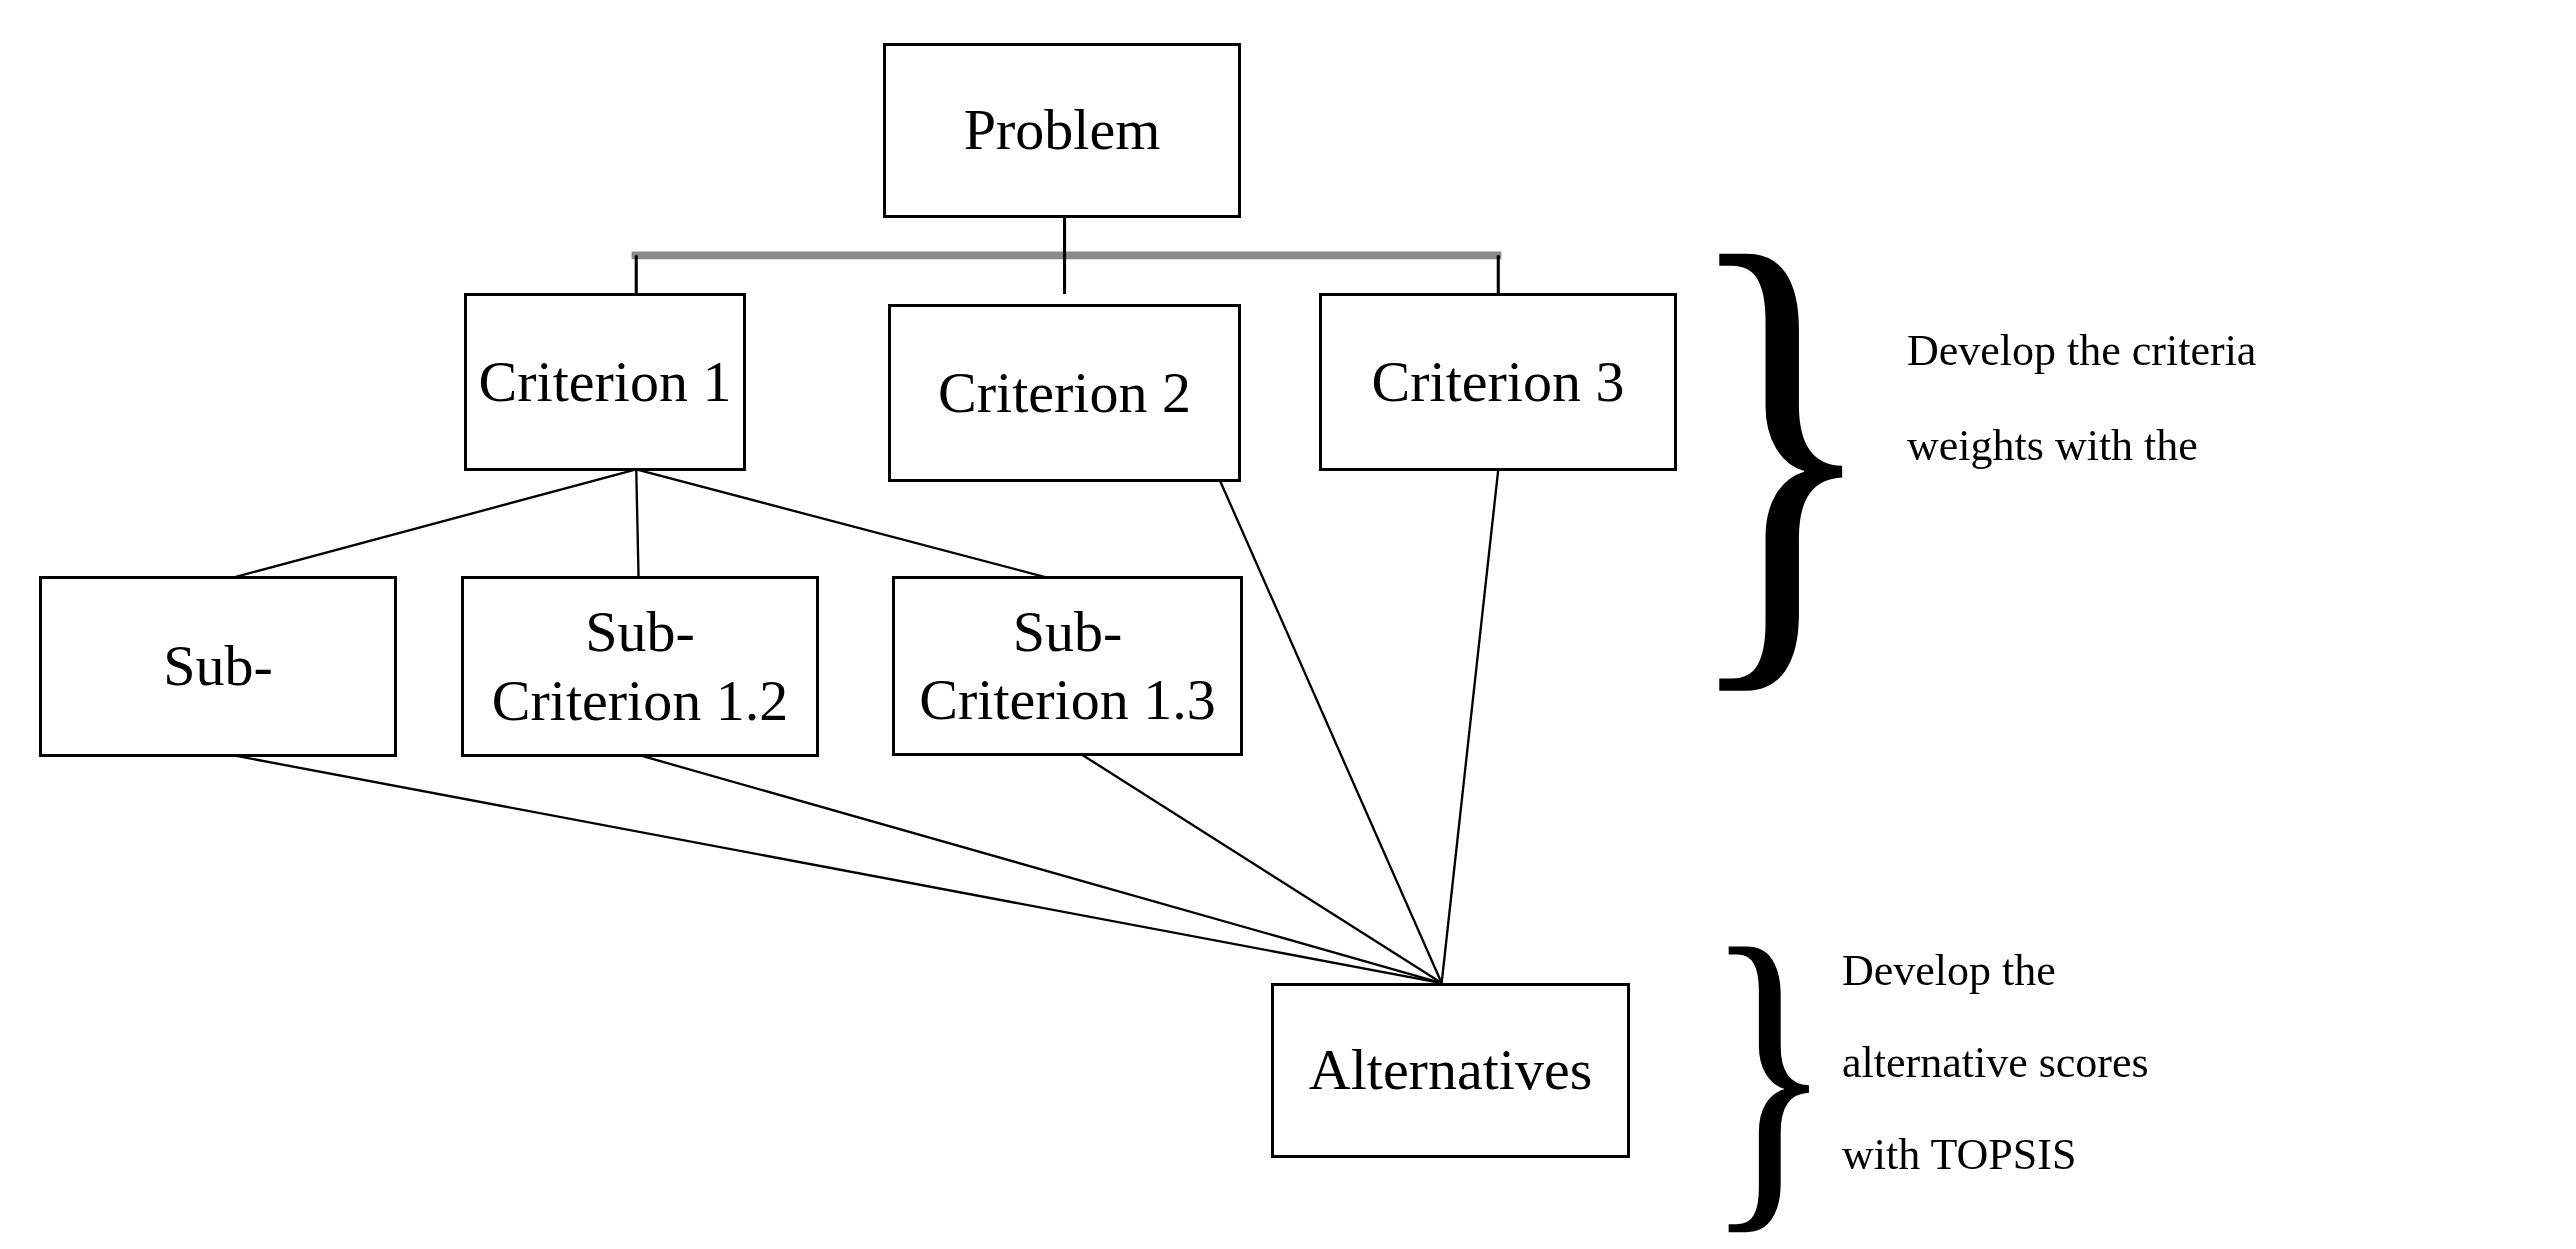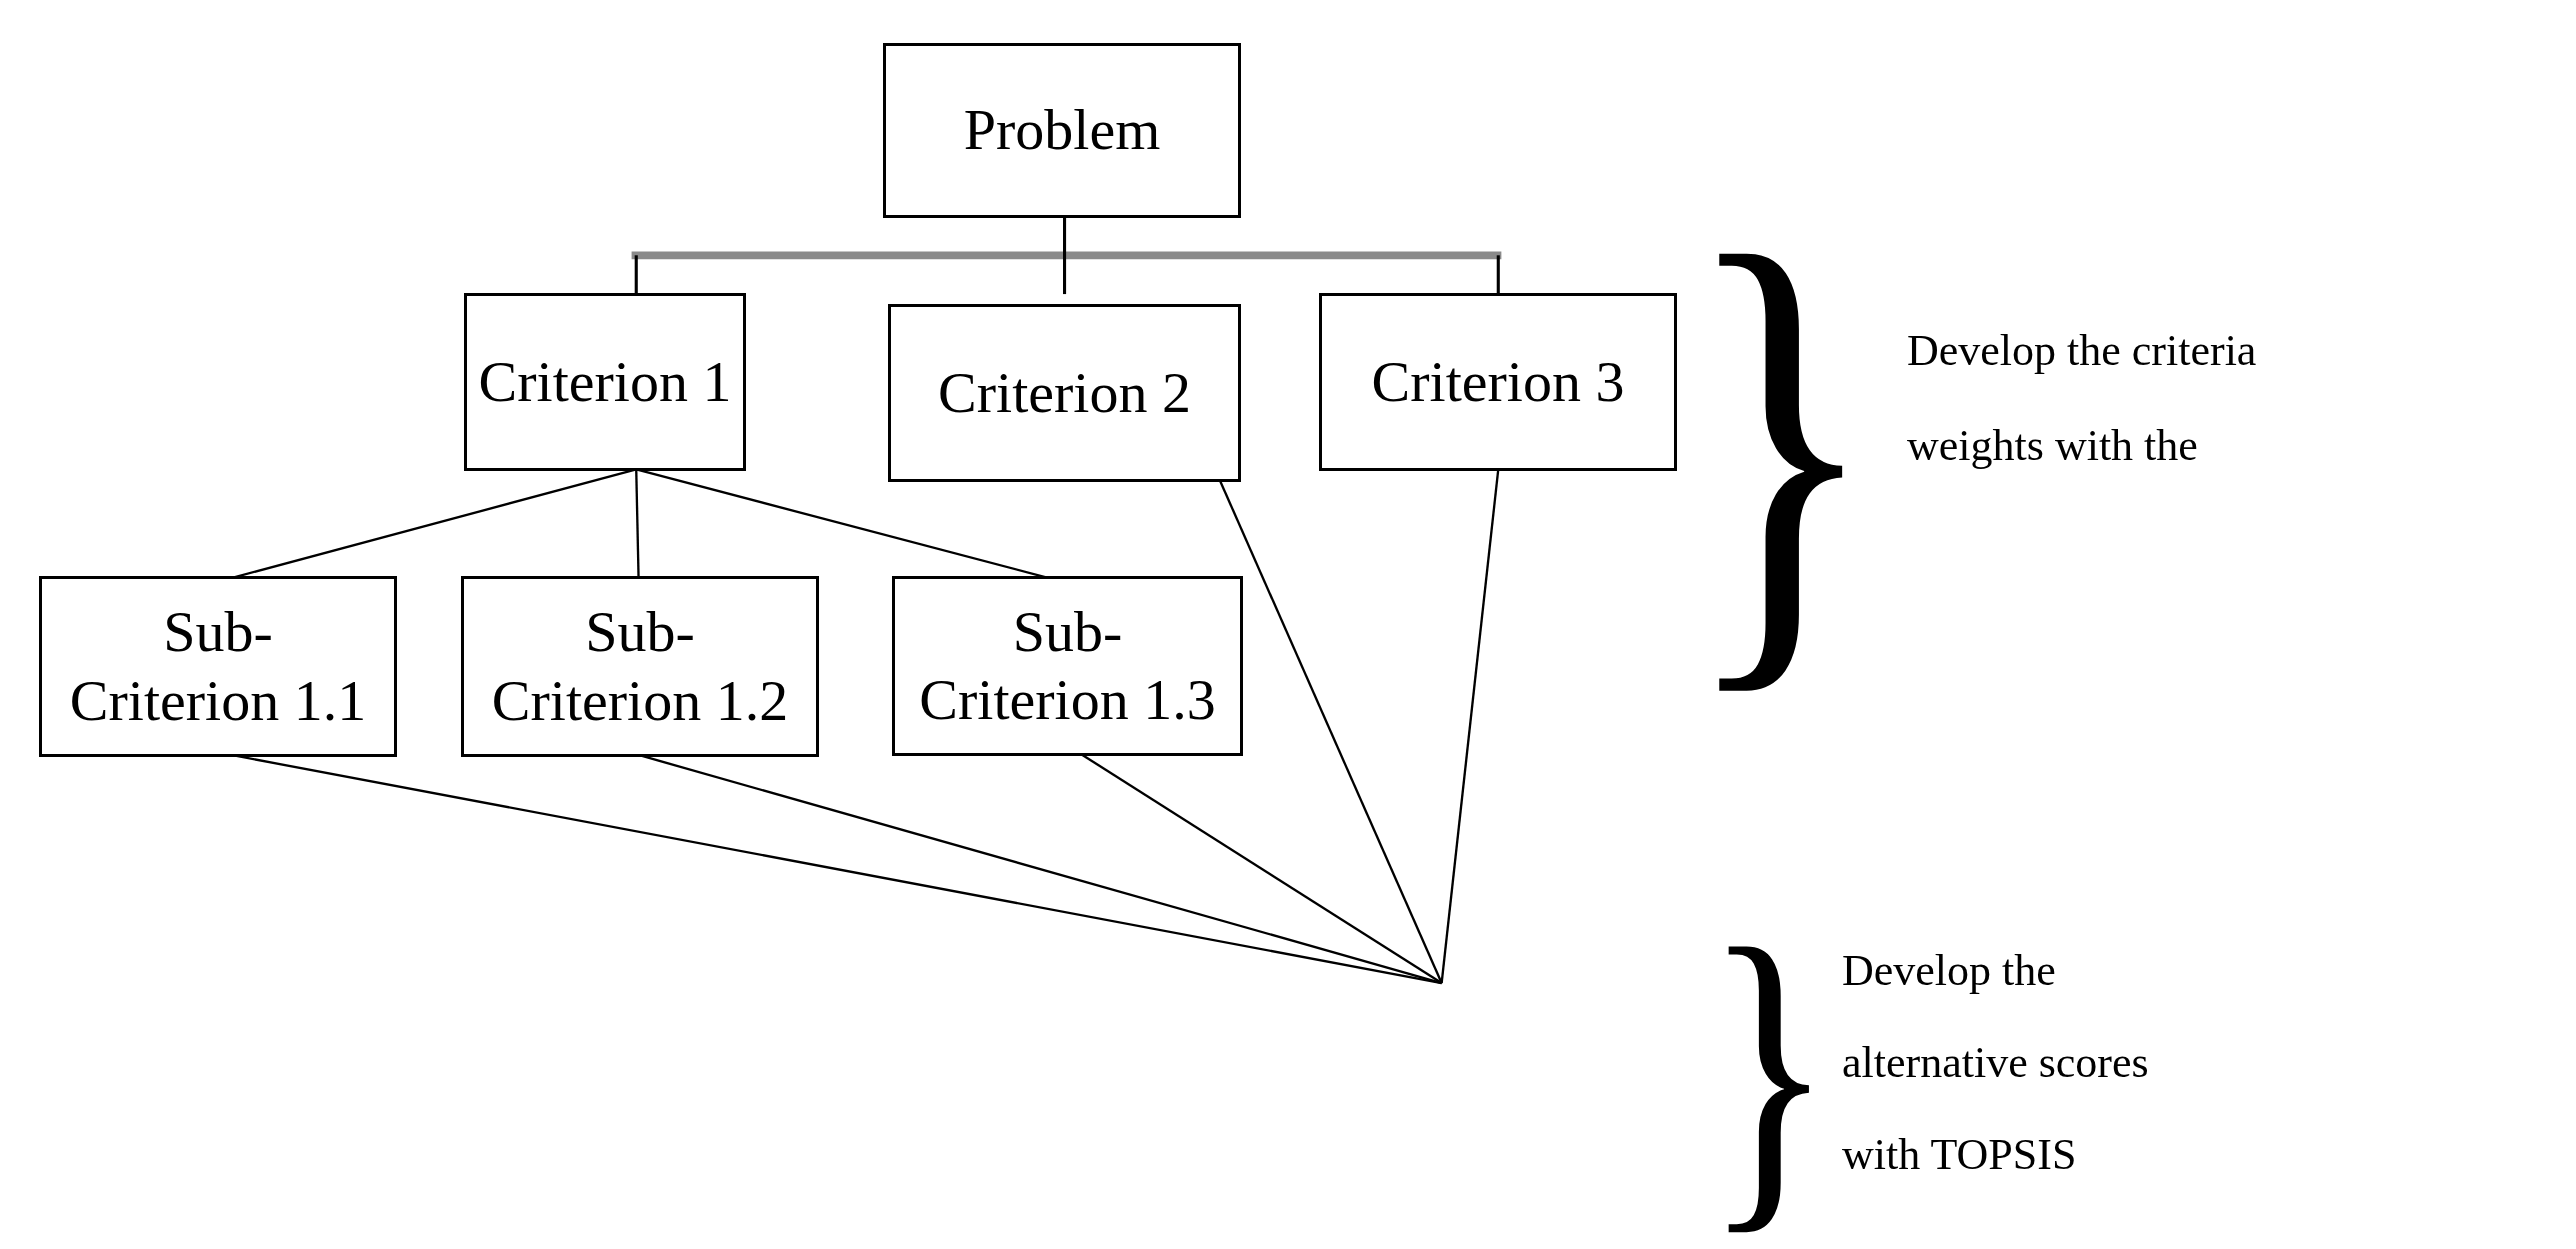--- a/index.html
+++ b/index.html
@@ -68,33 +68,35 @@
   <div class="node node-c2">
     <span>Criterion 2</span>
   </div>
 
   <div class="node node-c3">
     <span>Criterion 3</span>
   </div>
 
   <div class="node node-s1">
     <span>Sub-</span>
-    <span>Criterion 1.1</span>
   </div>
 
   <div class="node node-s2">
     <span>Sub-</span>
     <span>Criterion 1.2</span>
   </div>
 
   <div class="node node-s3">
     <span>Sub-</span>
     <span>Criterion 1.3</span>
   </div>
 
+  <div class="node node-alt">
+    <span>Alternatives</span>
+  </div>
 
   <div class="brace brace-ahp">
     <span>}</span>
   </div>
 
   <div class="annotation annotation-ahp">
     <div>Develop the criteria</div>
     <div>weights with the</div>
   </div>
 

